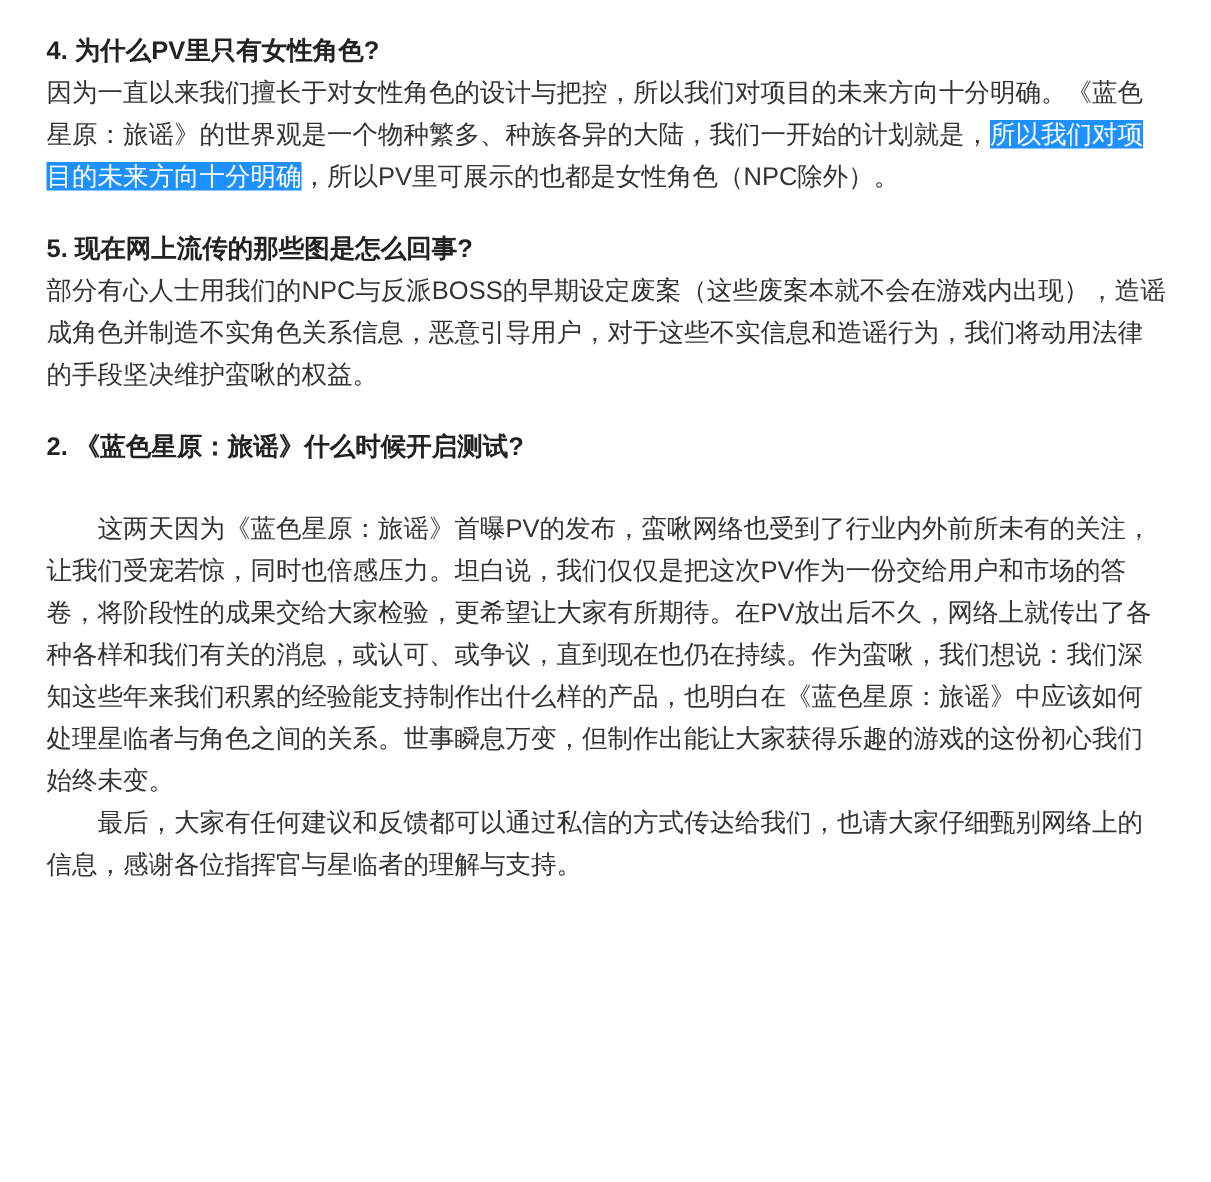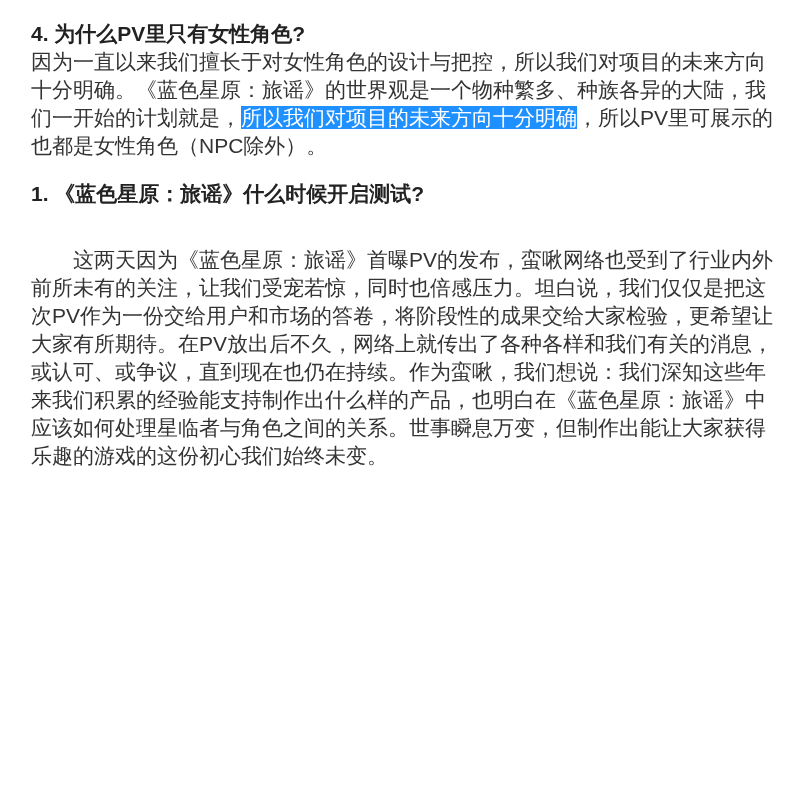--- a/index.html
+++ b/index.html
@@ -11,59 +11,64 @@
     width: 807px;
     height: 788px;
     overflow: hidden;
   }
   .page {
     box-sizing: border-box;
     width: 807px;
     height: 553px;
     padding: 20px 29px 0 31px;
     font-family: "Liberation Sans", "DejaVu Sans", sans-serif;
-    font-size: 21px;
+    font-size: 17px;
     line-height: 28px;
     color: var(--text-color, #333333);
     background: var(--page-bg, #ffffff);
   }
   .qa-section {
     margin: 0 0 20px 0;
   }
   .question-heading {
     font-weight: bold;
     color: var(--heading-color, #222222);
   }
   p.answer-paragraph {
     margin: 0;
   }
   .selection-highlight {
     background: var(--selection-bg, #1e90ff);
     color: var(--selection-fg, #ffffff);
   }
   .closing-block {
-    margin-top: 38px;
+    margin-top: 27px;
   }
   .closing-block p {
     margin: 0;
     text-indent: 2em;
   }
 </style>
 </head>
 <body>
 
 <div class="page">
 
   <section class="qa-section">
     <div class="question-heading">4. 为什么PV里只有女性角色?</div>
     <p class="answer-paragraph"><span>因为一直以来我们擅长于对女性角色的设计与把控，所以我们对项目的未来方向十分明确。《蓝色星原：旅谣》的世界观是一个物种繁多、种族各异的大陆，我们一开始的计划就是，</span><span class="selection-highlight">所以我们对项目的未来方向十分明确</span><span>，所以PV里可展示的也都是女性角色（NPC除外）。</span></p>
   </section>
 
+  <section class="qa-section">
+    <div class="question-heading">5. 现在网上流传的那些图是怎么回事?</div>
+    <p class="answer-paragraph">部分有心人士用我们的NPC与反派BOSS的早期设定废案（这些废案本就不会在游戏内出现），造谣成角色并制造不实角色关系信息，恶意引导用户，对于这些不实信息和造谣行为，我们将动用法律的手段坚决维护蛮啾的权益。</p>
+  </section>
 
   <section class="qa-section">
-    <div class="question-heading">1. 《蓝色星原：旅谣》什么时候开启测试?</div>
+    <div class="question-heading">2. 《蓝色星原：旅谣》什么时候开启测试?</div>
   </section>
 
   <div class="closing-block">
     <p>这两天因为《蓝色星原：旅谣》首曝PV的发布，蛮啾网络也受到了行业内外前所未有的关注，让我们受宠若惊，同时也倍感压力。坦白说，我们仅仅是把这次PV作为一份交给用户和市场的答卷，将阶段性的成果交给大家检验，更希望让大家有所期待。在PV放出后不久，网络上就传出了各种各样和我们有关的消息，或认可、或争议，直到现在也仍在持续。作为蛮啾，我们想说：我们深知这些年来我们积累的经验能支持制作出什么样的产品，也明白在《蓝色星原：旅谣》中应该如何处理星临者与角色之间的关系。世事瞬息万变，但制作出能让大家获得乐趣的游戏的这份初心我们始终未变。</p>
+    <p>最后，大家有任何建议和反馈都可以通过私信的方式传达给我们，也请大家仔细甄别网络上的信息，感谢各位指挥官与星临者的理解与支持。</p>
   </div>
 
 </div>
 
 </body></html>

